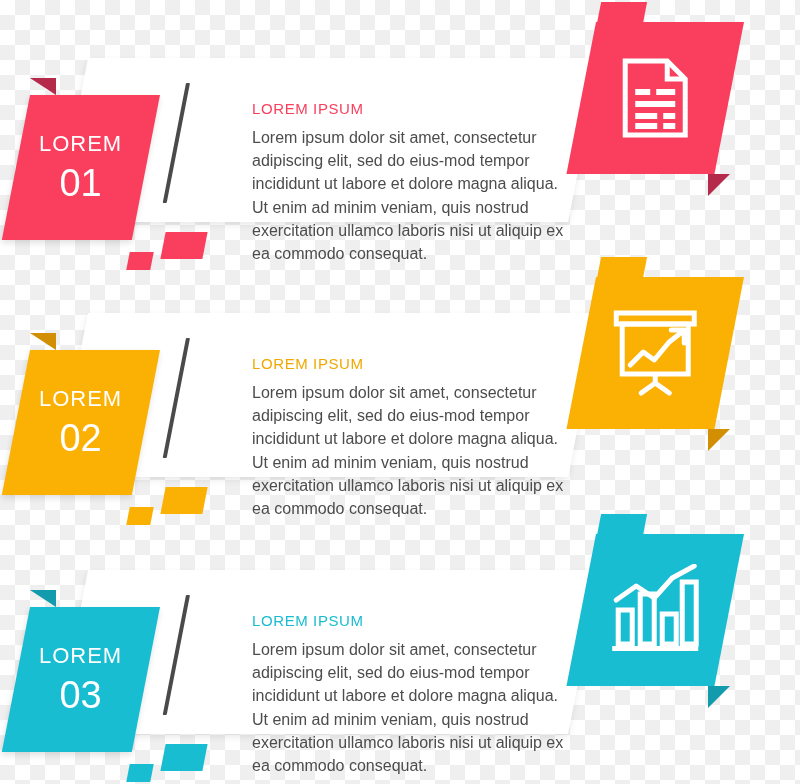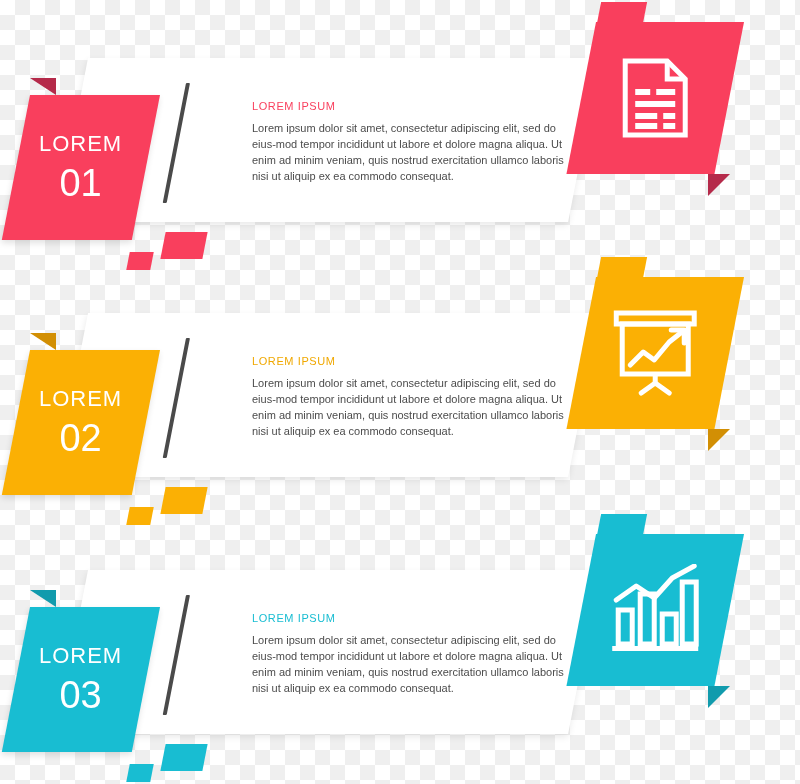--- a/index.html
+++ b/index.html
@@ -102,27 +102,27 @@
   }
 
   
   .textblock {
     position: absolute;
     left: 252px;
     top: 100px;
     width: 320px;
   }
   .heading {
-    font-size: 11px;
+    font-size: 15px;
     letter-spacing: 0.6px;
     margin: 0 0 9px 0;
     font-weight: 400;
   }
   .body-copy {
-    font-size: 11px;
+    font-size: 16px;
     line-height: 1.45;
     color: #4c4c4c;
     margin: 0;
   }
 
   
   .iconpanel {
     position: absolute;
     left: 596px;
     top: 22px;

